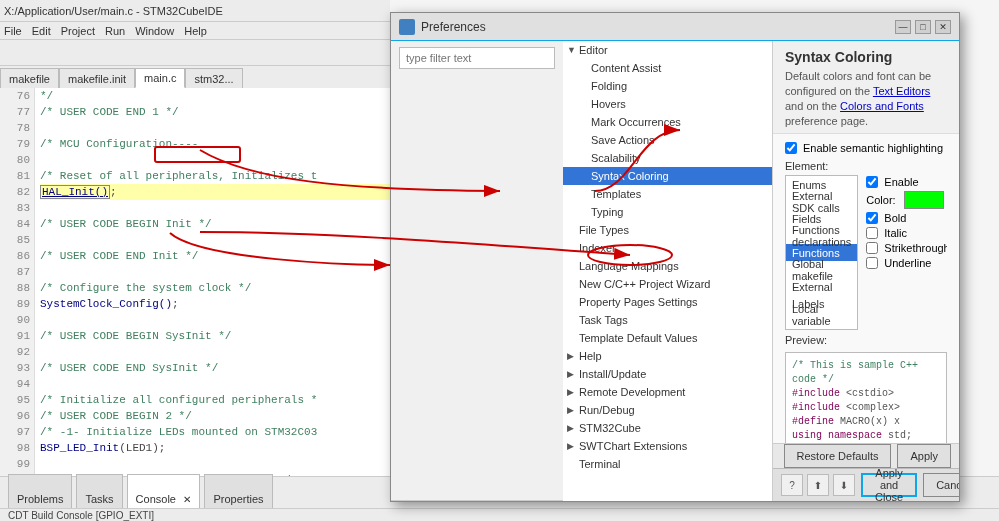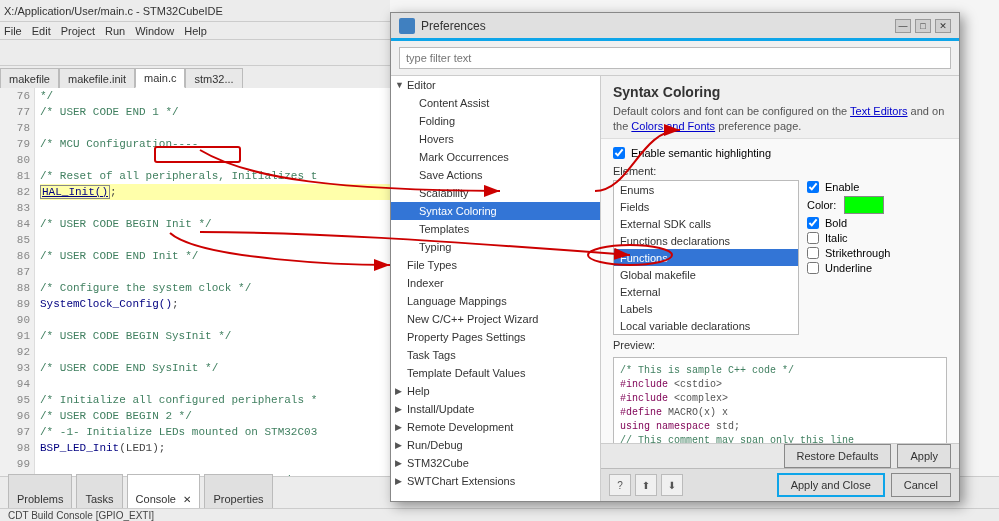--- a/index.html
+++ b/index.html
@@ -189,21 +189,21 @@
       background: #f0f0f0;
       border: 1px solid #888;
       box-shadow: 4px 4px 12px rgba(0,0,0,0.4);
       display: flex;
       flex-direction: column;
     }
 
     .dialog-titlebar {
       height: 28px;
       background: #e0e0e0;
-      border-bottom: 3px solid #0ea5e9;
+      border-bottom: 1px solid #0ea5e9;
       display: flex;
       align-items: center;
       padding: 0 8px;
       justify-content: space-between;
     }
 
     .dialog-title {
       font-size: 12px;
       font-weight: normal;
       color: #333;
@@ -237,21 +237,21 @@
       font-size: 9px;
       display: flex;
       align-items: center;
       justify-content: center;
       cursor: pointer;
       color: #333;
     }
 
     .dialog-body {
       display: flex;
-      flex-direction: column;
+      flex-direction: row;
       flex: 1;
       overflow: hidden;
     }
 
     .dialog-filter {
       padding: 6px 8px;
       border-bottom: 1px solid #ccc;
     }
 
     .filter-input {
@@ -718,20 +718,24 @@
             <span class="tree-label">Run/Debug</span>
           </div>
           <div class="tree-item">
             <span class="tree-expand">▶</span>
             <span class="tree-label">STM32Cube</span>
           </div>
           <div class="tree-item">
             <span class="tree-expand">▶</span>
             <span class="tree-label">SWTChart Extensions</span>
           </div>
+          <div class="tree-item">
+            <span class="tree-expand"></span>
+            <span class="tree-label">Terminal</span>
+          </div>
 
         </div>
 
         <div class="content-panel">
           <div class="content-header">
             <div class="content-title">Syntax Coloring</div>
             <div class="content-desc">
               Default colors and font can be configured on the <a>Text Editors</a> and on the <a>Colors and Fonts</a> preference page.
             </div>
           </div>
@@ -741,22 +745,22 @@
               <input type="checkbox" checked="" style="">
               <label>Enable semantic highlighting</label>
             </div>
 
             <div class="element-section">
               <div style="display:flex;gap:8px;flex:1;overflow:hidden;">
                 <div style="flex:1;display:flex;flex-direction:column;gap:3px;">
                   <span class="element-label">Element:</span>
                   <div class="element-list-container">
                     <div class="element-list-item">Enums</div>
+                    <div class="element-list-item">External SDK calls</div>
                     <div class="element-list-item">Fields</div>
-                    <div class="element-list-item">External SDK calls</div>
                     <div class="element-list-item">Functions declarations</div>
                     <div class="element-list-item selected">Functions</div>
                     <div class="element-list-item">Global makefile</div>
                     <div class="element-list-item">External</div>
                     <div class="element-list-item">Labels</div>
                     <div class="element-list-item">Local variable declarations</div>
                   </div>
                 </div>
 
                 <div class="options-right" style="width:140px;padding-top:16px;">

